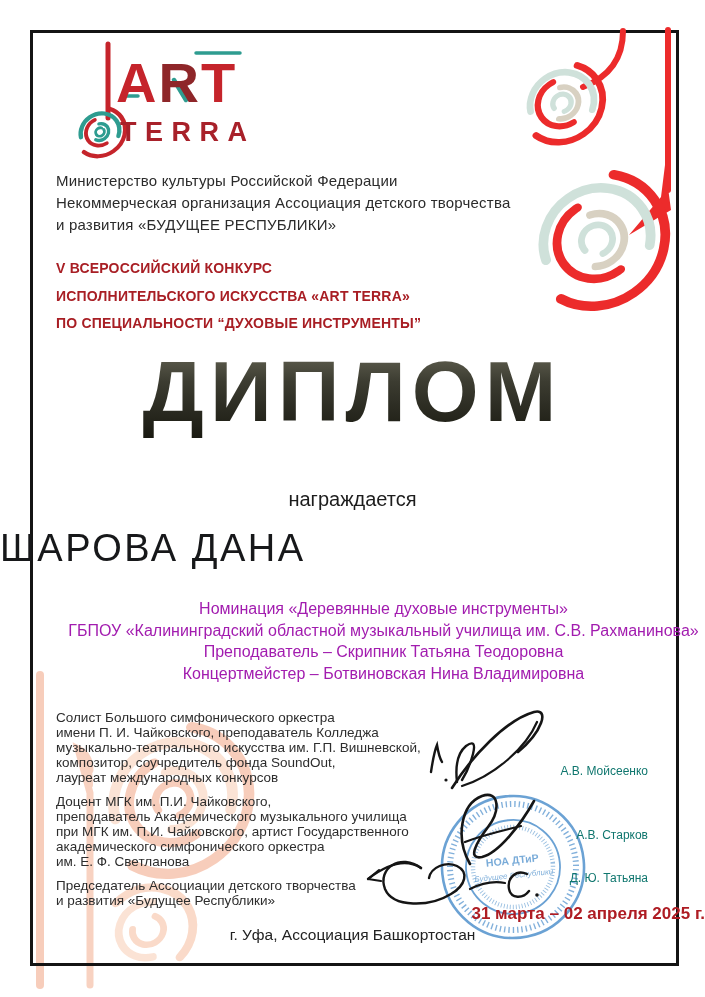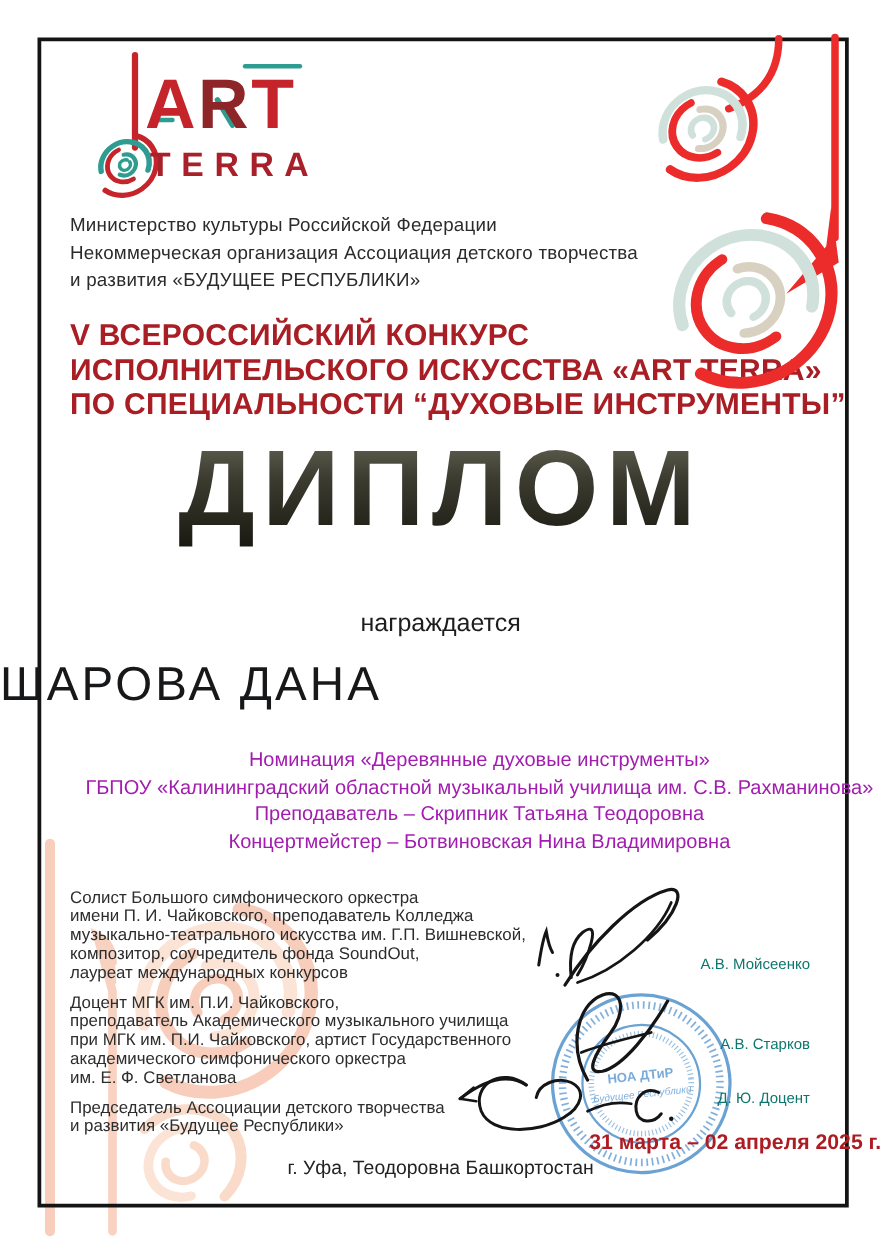--- a/index.html
+++ b/index.html
@@ -10,21 +10,21 @@
     color:#1a1a1a;
   }
   .frame{
     position:absolute;left:30px;top:30px;width:643px;height:930px;
     border:3px solid #141414;pointer-events:none;
   }
   
   .logo{position:absolute;left:58px;top:40px;width:200px;height:122px;}
   
   .org{position:absolute;left:56px;top:170px;font-size:15px;line-height:22px;color:#2b2b2b;letter-spacing:.2px;}
-  .comp{position:absolute;left:56px;top:255px;font-size:24px;line-height:27.5px;font-weight:bold;color:#a81e24;letter-spacing:.2px;}
+  .comp{position:absolute;left:56px;top:255px;font-size:14px;line-height:27.5px;font-weight:bold;color:#a81e24;letter-spacing:.2px;}
   .diploma{
     position:absolute;left:0;top:342px;width:100%;text-align:center;
     font-size:86px;font-weight:800;letter-spacing:6px;
     background:linear-gradient(180deg,#6e6d5c 0%,#3c3c31 40%,#17170f 100%);
     -webkit-background-clip:text;background-clip:text;color:transparent;
   }
   .laureate{position:absolute;left:0;top:444px;width:100%;text-align:center;
     font-size:25px;font-weight:800;color:#bb1d26;letter-spacing:.5px;}
   .awarded{position:absolute;left:0;top:488px;width:100%;text-align:center;
     font-size:20px;color:#1d1d1d;}
@@ -159,21 +159,21 @@
       <div>им. Е. Ф. Светланова</div>
     </div>
     <div class="jblock">
       <div>Председатель Ассоциации детского творчества</div>
       <div>и развития «Будущее Республики»</div>
     </div>
   </div>
 
   <div class="jname jn1">А.В. Мойсеенко</div>
   <div class="jname jn2">А.В. Старков</div>
-  <div class="jname jn3">Д. Ю. Доцент</div>
+  <div class="jname jn3">Д. Ю. Татьяна</div>
 
   <svg class="stamp" viewBox="0 0 150 150" aria-hidden="true">
     <g fill="none" stroke="#4b8ecb">
       <circle cx="75" cy="75" r="71" stroke-width="2.6"></circle>
       <circle cx="75" cy="75" r="63" pathLength="100" stroke-width="6" stroke-dasharray="0.35 0.75" opacity=".85"></circle>
       <circle cx="75" cy="75" r="47" stroke-width="1.8"></circle>
       <circle cx="75" cy="75" r="40" pathLength="100" stroke-width="4.5" stroke-dasharray="0.35 0.85" opacity=".7"></circle>
     </g>
     <text x="75" y="72" text-anchor="middle" font-family="Liberation Sans, DejaVu Sans, sans-serif" font-size="10.5" font-weight="bold" fill="#4b8ecb" opacity=".9">НОА ДТиР</text>
     <text x="75" y="86" text-anchor="middle" font-family="Liberation Sans, DejaVu Sans, sans-serif" font-size="8" font-style="italic" fill="#4b8ecb" opacity=".85">Будущее Республики</text>
@@ -197,15 +197,15 @@
         <path d="M368,879 l11,-9 M368,879 l13,2" stroke-width="2"></path>
         <path d="M421,868 C401,853 377,868 385,889 C393,908 430,907 451,894 C466,885 469,872 457,866 C446,861 431,867 429,878" stroke-width="2.4"></path>
         <path d="M470,889 C482,883 494,881 505,883" stroke-width="2.2"></path>
         <path d="M527,874 C516,869 507,878 509,889 C511,899 523,899 529,891" stroke-width="2.4"></path>
         <circle cx="537" cy="895" r="1.8" fill="#151515" stroke="none"></circle>
       </g>
     </g>
   </svg>
 
   <div class="fdate">31 марта – 02 апреля 2025 г.</div>
-  <div class="floc">г. Уфа, Теодоровна Башкортостан</div>
+  <div class="floc">г. Уфа, Ассоциация Башкортостан</div>
 
 </div>
 
 </body></html>

